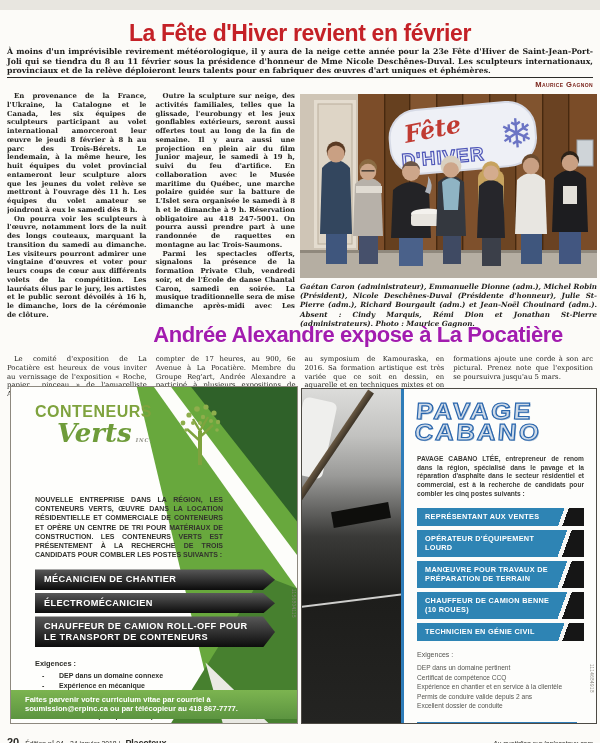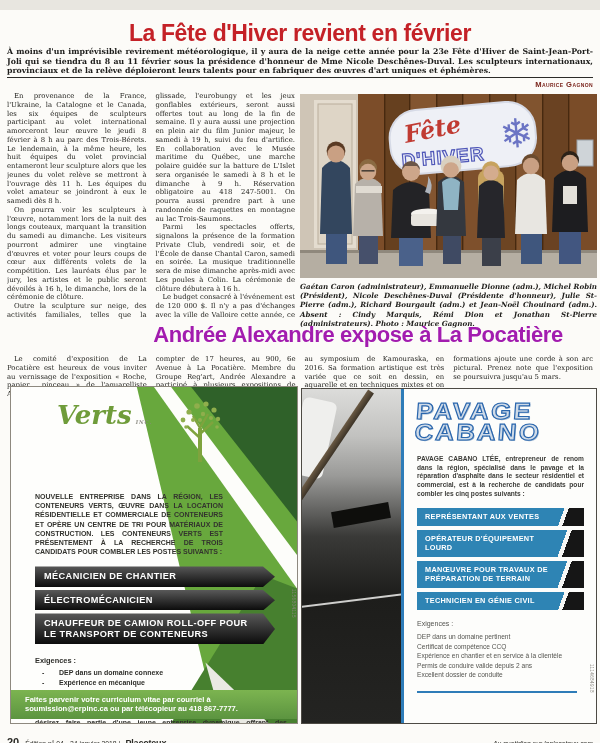--- a/index.html
+++ b/index.html
@@ -12,21 +12,21 @@
       font-family:"Liberation Sans",sans-serif;font-weight:bold;font-size:23px;
       letter-spacing:-0.4px;color:#c42127;margin:0;}
   .lede{position:absolute;top:37px;left:7px;right:7px;margin:0;
         font-size:7.8px;line-height:9.5px;font-weight:bold;text-align:justify;color:#1d1d1b;}
   .rule{position:absolute;top:67px;left:7px;right:7px;height:1px;background:#2b2b28;}
   .byline{position:absolute;top:70px;right:7px;font-family:"Liberation Sans",sans-serif;
           font-weight:bold;font-size:7.6px;letter-spacing:.4px;color:#7a241c;
           font-variant:small-caps;}
   .body1{position:absolute;top:82px;left:7px;width:288px;height:230px;
          column-count:2;column-gap:9px;font-size:6.9px;line-height:8.75px;
-         text-align:justify;overflow:hidden;hyphens:auto;}
+         text-align:justify;overflow:hidden;hyphens:auto;font-weight:bold;}
   .body1 p,.body2 p{margin:0;text-indent:7px;}
   .photo{position:absolute;top:84px;left:300px;width:297px;height:184px;margin:0;
          background:#6f4526;overflow:hidden;}
   .caption{position:absolute;top:272px;left:300px;width:297px;margin:0;
            font-size:7.1px;line-height:9.2px;font-weight:bold;font-style:italic;
            text-align:justify;color:#22211e;}
 
   
   .h2{position:absolute;top:312px;left:122px;width:472px;text-align:center;margin:0;
       font-family:"Liberation Sans",sans-serif;font-weight:bold;font-size:22px;
@@ -226,20 +226,21 @@
 
   <aside class="ad-green" data-name="conteneurs-verts-ad">
     <div class="gshape g-a" data-name="green-diagonal-decor"></div>
     <div class="gshape g-b" data-name="white-stripe-decor"></div>
     <div class="gshape g-c" data-name="dark-green-corner-decor"></div>
     <div class="gshape g-d" data-name="green-triangle-decor"></div>
     <div class="gshape g-e" data-name="page-curl-decor"></div>
 
     <div class="gv-inner">
       <div class="gv-logo" data-name="conteneurs-verts-logo">
+        <div class="gv-word1" data-name="logo-text-conteneurs">CONTENEURS</div>
         <div class="gv-word2" data-name="logo-text-verts"><span data-name="logo-text-verts-word">Verts</span><span class="gv-inc" data-name="logo-text-inc">INC.</span></div>
         <svg class="gv-tree" width="54" height="72" viewBox="0 0 54 72" data-name="tree-icon">
           <rect x="25" y="34" width="4" height="34" fill="#7fa33e"></rect>
           <path d="M27 44 L14 32 M27 40 L40 28 M27 34 L20 22 M27 34 L35 20" stroke="#7fa33e" stroke-width="2.4" fill="none"></path>
           <g fill="#8fae4c">
             <circle cx="10" cy="26" r="2.4"></circle>
               <circle cx="16" cy="18" r="2.6"></circle>
               <circle cx="24" cy="12" r="2.8"></circle>
             <circle cx="33" cy="10" r="2.6"></circle>
               <circle cx="41" cy="16" r="2.6"></circle>
@@ -289,20 +290,21 @@
         <div data-name="logo-text-pavage">PAVAGE</div>
         <div data-name="logo-text-cabano">CABANO</div>
       </div>
 
       <p class="pc-intro" data-name="blue-ad-intro">PAVAGE CABANO LTÉE, entrepreneur de renom dans la région, spécialisé dans le pavage et la réparation d'asphalte dans le secteur résidentiel et commercial, est à la recherche de candidats pour combler les cinq postes suivants :</p>
 
       <div class="pc-bars" data-name="blue-ad-job-list">
         <div class="pc-bar" data-name="job-title-bar">REPRÉSENTANT AUX VENTES</div>
         <div class="pc-bar" data-name="job-title-bar">OPÉRATEUR D'ÉQUIPEMENT LOURD</div>
         <div class="pc-bar" data-name="job-title-bar">MANŒUVRE POUR TRAVAUX DE PRÉPARATION DE TERRAIN</div>
+        <div class="pc-bar" data-name="job-title-bar">CHAUFFEUR DE CAMION BENNE (10 ROUES)</div>
         <div class="pc-bar" data-name="job-title-bar">TECHNICIEN EN GÉNIE CIVIL</div>
       </div>
 
       <div class="pc-reqs" data-name="blue-ad-requirements">
         <div class="pc-req-title" data-name="requirements-title">Exigences :</div>
         <div data-name="requirement-item">DEP dans un domaine pertinent</div>
         <div data-name="requirement-item">Certificat de compétence CCQ</div>
         <div data-name="requirement-item">Expérience en chantier et en service à la clientèle</div>
         <div data-name="requirement-item">Permis de conduire valide depuis 2 ans</div>
         <div data-name="requirement-item">Excellent dossier de conduite</div>

